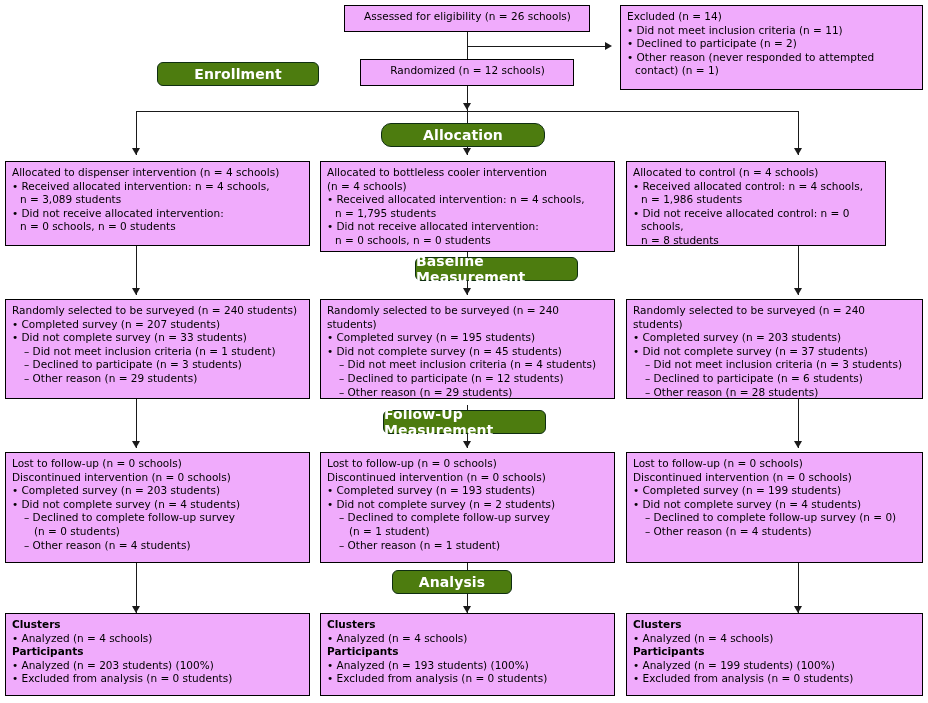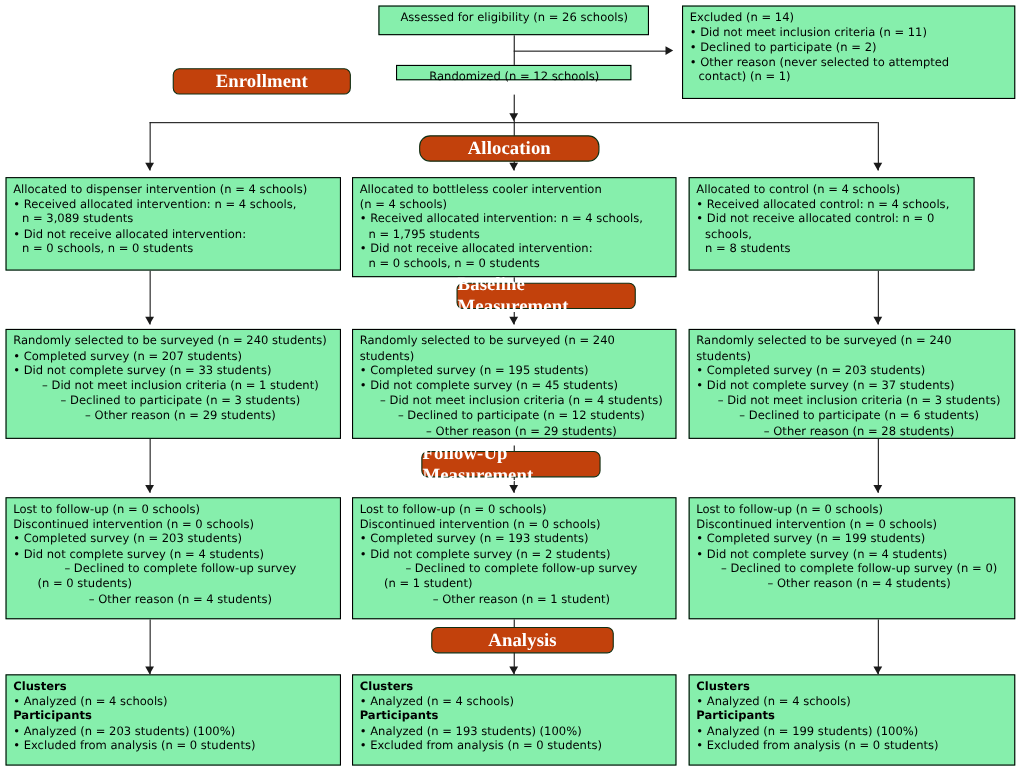--- a/index.html
+++ b/index.html
@@ -11,51 +11,50 @@
     color:#000000;
     position:relative;
     overflow:hidden;
   }
   #stage{position:absolute;left:0;top:0;width:928px;height:703px;}
 
   
   .box{
     position:absolute;
     box-sizing:border-box;
-    background:#86efac;
+    background:#f0abfc;
     border:1.2px solid #000000;
     padding:4px 5px 4px 6px;
     line-height:13.6px;
     font-size:10.5px;
     white-space:pre-wrap;
   }
   .box .ln{display:block;}
   .box .l0{padding-left:0;}
   .box .l1{padding-left:8px;text-indent:-8px;}
   .box .l1i{padding-left:8px;}
-  .box .l2{padding-left:22px;text-indent:-10px;text-align:center;}
+  .box .l2{padding-left:22px;text-indent:-10px;}
   .box .l2i{padding-left:22px;}
   .box .bold{font-weight:bold;}
 
   
   .banner{
     position:absolute;
     box-sizing:border-box;
-    background:#c2410c;
+    background:#4d7c0f;
     border:1.2px solid #0f2e12;
     border-radius:6px;
     color:#ffffff;
     font-weight:bold;
-    font-size:17px;
+    font-size:14px;
     display:flex;
     align-items:center;
     justify-content:center;
     letter-spacing:.1px;
     z-index:5;
-    font-family:Liberation Serif, serif;
   }
 
   
   .vline{position:absolute;width:0;border-left:1.2px solid #1a1a1a;}
   .hline{position:absolute;height:0;border-top:1.2px solid #1a1a1a;}
   .arrowdown{
     position:absolute;width:0;height:0;
     border-left:4.5px solid transparent;
     border-right:4.5px solid transparent;
     border-top:7px solid #1a1a1a;
@@ -104,51 +103,51 @@
 
   <div class="vline" style="left:136px;top:563px;height:50px;"></div>
   <div class="arrowdown" style="left:131.5px;top:606px;"></div>
   <div class="vline" style="left:467px;top:563px;height:50px;"></div>
   <div class="arrowdown" style="left:462.5px;top:606px;"></div>
   <div class="vline" style="left:798px;top:563px;height:50px;"></div>
   <div class="arrowdown" style="left:793.5px;top:606px;"></div>
 
   <div class="box" style="left:344px;top:5px;width:246px;height:27px;text-align:center;"><span class="ln l0">Assessed for eligibility (n = 26 schools)</span></div>
 
-  <div class="box" style="left:620px;top:5px;width:303px;height:85px;"><span class="ln l0">Excluded (n = 14)</span><span class="ln l1">• Did not meet inclusion criteria (n = 11)</span><span class="ln l1">• Declined to participate (n = 2)</span><span class="ln l1">• Other reason (never selected to attempted</span><span class="ln l1i">contact) (n = 1)</span></div>
+  <div class="box" style="left:620px;top:5px;width:303px;height:85px;"><span class="ln l0">Excluded (n = 14)</span><span class="ln l1">• Did not meet inclusion criteria (n = 11)</span><span class="ln l1">• Declined to participate (n = 2)</span><span class="ln l1">• Other reason (never responded to attempted</span><span class="ln l1i">contact) (n = 1)</span></div>
 
   <div class="banner" style="left:157px;top:62px;width:162px;height:24px;">Enrollment</div>
 
-  <div class="box" style="left:360px;top:59px;width:214px;height:14px;text-align:center;"><span class="ln l0">Randomized (n = 12 schools)</span></div>
+  <div class="box" style="left:360px;top:59px;width:214px;height:27px;text-align:center;"><span class="ln l0">Randomized (n = 12 schools)</span></div>
 
   <div class="banner" style="left:381px;top:123px;width:164px;height:24px;border-radius:10px;">Allocation</div>
 
   <div class="box" style="left:5px;top:161px;width:305px;height:85px;"><span class="ln l0">Allocated to dispenser intervention (n = 4 schools)</span><span class="ln l1">• Received allocated intervention: n = 4 schools,</span><span class="ln l1i">n = 3,089 students</span><span class="ln l1">• Did not receive allocated intervention:</span><span class="ln l1i">n = 0 schools, n = 0 students</span></div>
 
   <div class="box" style="left:320px;top:161px;width:295px;height:91px;"><span class="ln l0">Allocated to bottleless cooler intervention</span><span class="ln l0">(n = 4 schools)</span><span class="ln l1">• Received allocated intervention: n = 4 schools,</span><span class="ln l1i">n = 1,795 students</span><span class="ln l1">• Did not receive allocated intervention:</span><span class="ln l1i">n = 0 schools, n = 0 students</span></div>
 
-  <div class="box" style="left:626px;top:161px;width:260px;height:85px;"><span class="ln l0">Allocated to control (n = 4 schools)</span><span class="ln l1">• Received allocated control: n = 4 schools,</span><span class="ln l1">• Did not receive allocated control: n = 0 schools,</span><span class="ln l1i">n = 8 students</span></div>
+  <div class="box" style="left:626px;top:161px;width:260px;height:85px;"><span class="ln l0">Allocated to control (n = 4 schools)</span><span class="ln l1">• Received allocated control: n = 4 schools,</span><span class="ln l1i">n = 1,986 students</span><span class="ln l1">• Did not receive allocated control: n = 0 schools,</span><span class="ln l1i">n = 8 students</span></div>
 
   <div class="banner" style="left:383px;top:257px;width:163px;height:24px;margin-left:32px;">Baseline Measurement</div>
 
   <div class="box" style="left:5px;top:299px;width:305px;height:100px;"><span class="ln l0">Randomly selected to be surveyed (n = 240 students)</span><span class="ln l1">• Completed survey (n = 207 students)</span><span class="ln l1">• Did not complete survey (n = 33 students)</span><span class="ln l2">– Did not meet inclusion criteria (n = 1 student)</span><span class="ln l2">– Declined to participate (n = 3 students)</span><span class="ln l2">– Other reason (n = 29 students)</span></div>
 
   <div class="box" style="left:320px;top:299px;width:295px;height:100px;"><span class="ln l0">Randomly selected to be surveyed (n = 240 students)</span><span class="ln l1">• Completed survey (n = 195 students)</span><span class="ln l1">• Did not complete survey (n = 45 students)</span><span class="ln l2">– Did not meet inclusion criteria (n = 4 students)</span><span class="ln l2">– Declined to participate (n = 12 students)</span><span class="ln l2">– Other reason (n = 29 students)</span></div>
 
   <div class="box" style="left:626px;top:299px;width:297px;height:100px;"><span class="ln l0">Randomly selected to be surveyed (n = 240 students)</span><span class="ln l1">• Completed survey (n = 203 students)</span><span class="ln l1">• Did not complete survey (n = 37 students)</span><span class="ln l2">– Did not meet inclusion criteria (n = 3 students)</span><span class="ln l2">– Declined to participate (n = 6 students)</span><span class="ln l2">– Other reason (n = 28 students)</span></div>
 
   <div class="banner" style="left:383px;top:410px;width:163px;height:24px;">Follow-Up Measurement</div>
 
   <div class="box" style="left:5px;top:452px;width:305px;height:111px;"><span class="ln l0">Lost to follow-up (n = 0 schools)</span><span class="ln l0">Discontinued intervention (n = 0 schools)</span><span class="ln l1">• Completed survey (n = 203 students)</span><span class="ln l1">• Did not complete survey (n = 4 students)</span><span class="ln l2">– Declined to complete follow-up survey</span><span class="ln l2i">(n = 0 students)</span><span class="ln l2">– Other reason (n = 4 students)</span></div>
 
   <div class="box" style="left:320px;top:452px;width:295px;height:111px;"><span class="ln l0">Lost to follow-up (n = 0 schools)</span><span class="ln l0">Discontinued intervention (n = 0 schools)</span><span class="ln l1">• Completed survey (n = 193 students)</span><span class="ln l1">• Did not complete survey (n = 2 students)</span><span class="ln l2">– Declined to complete follow-up survey</span><span class="ln l2i">(n = 1 student)</span><span class="ln l2">– Other reason (n = 1 student)</span></div>
 
   <div class="box" style="left:626px;top:452px;width:297px;height:111px;"><span class="ln l0">Lost to follow-up (n = 0 schools)</span><span class="ln l0">Discontinued intervention (n = 0 schools)</span><span class="ln l1">• Completed survey (n = 199 students)</span><span class="ln l1">• Did not complete survey (n = 4 students)</span><span class="ln l2">– Declined to complete follow-up survey (n = 0)</span><span class="ln l2">– Other reason (n = 4 students)</span></div>
 
-  <div class="banner" style="left:392px;top:570px;width:166px;height:24px;">Analysis</div>
+  <div class="banner" style="left:392px;top:570px;width:120px;height:24px;">Analysis</div>
 
   <div class="box" style="left:5px;top:613px;width:305px;height:83px;"><span class="ln l0 bold">Clusters</span><span class="ln l1">• Analyzed (n = 4 schools)</span><span class="ln l0 bold">Participants</span><span class="ln l1">• Analyzed (n = 203 students) (100%)</span><span class="ln l1">• Excluded from analysis (n = 0 students)</span></div>
 
   <div class="box" style="left:320px;top:613px;width:295px;height:83px;"><span class="ln l0 bold">Clusters</span><span class="ln l1">• Analyzed (n = 4 schools)</span><span class="ln l0 bold">Participants</span><span class="ln l1">• Analyzed (n = 193 students) (100%)</span><span class="ln l1">• Excluded from analysis (n = 0 students)</span></div>
 
   <div class="box" style="left:626px;top:613px;width:297px;height:83px;"><span class="ln l0 bold">Clusters</span><span class="ln l1">• Analyzed (n = 4 schools)</span><span class="ln l0 bold">Participants</span><span class="ln l1">• Analyzed (n = 199 students) (100%)</span><span class="ln l1">• Excluded from analysis (n = 0 students)</span></div>
 
 </div>
 
 </body></html>

